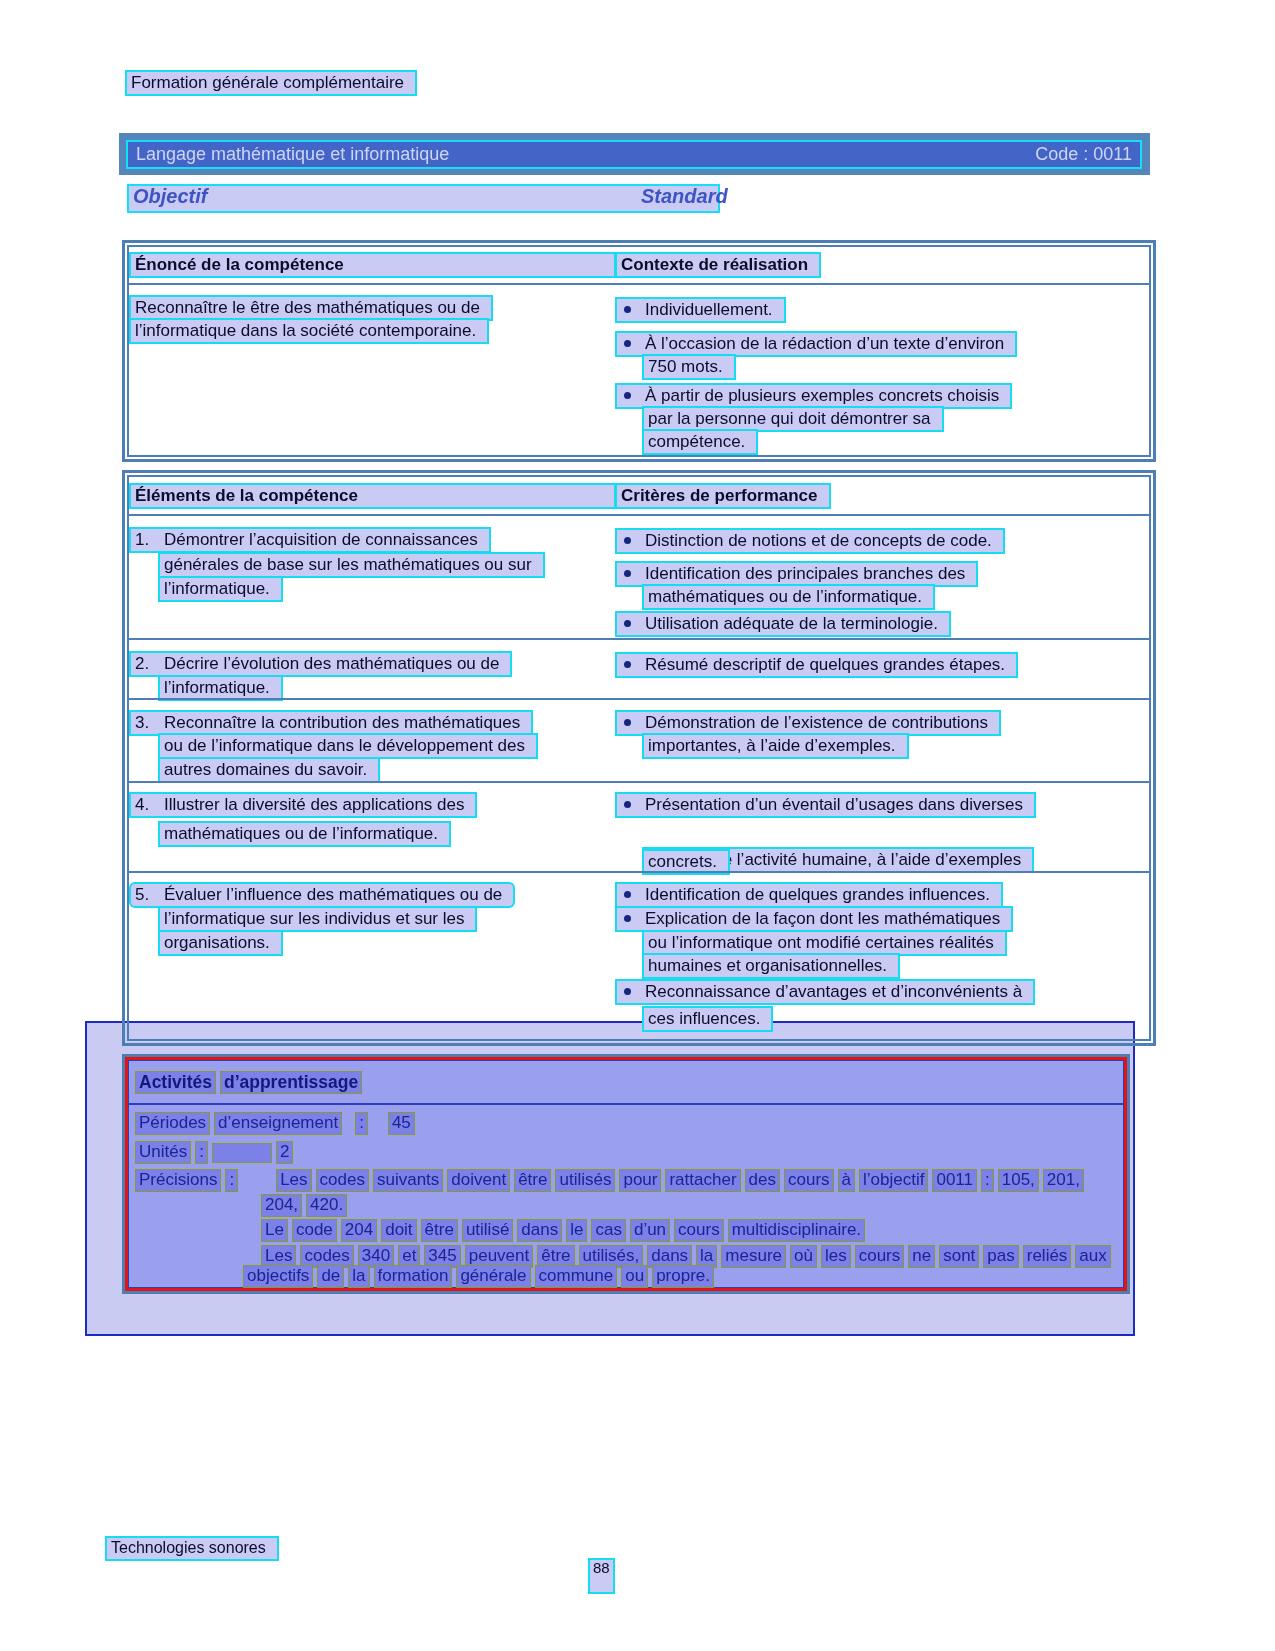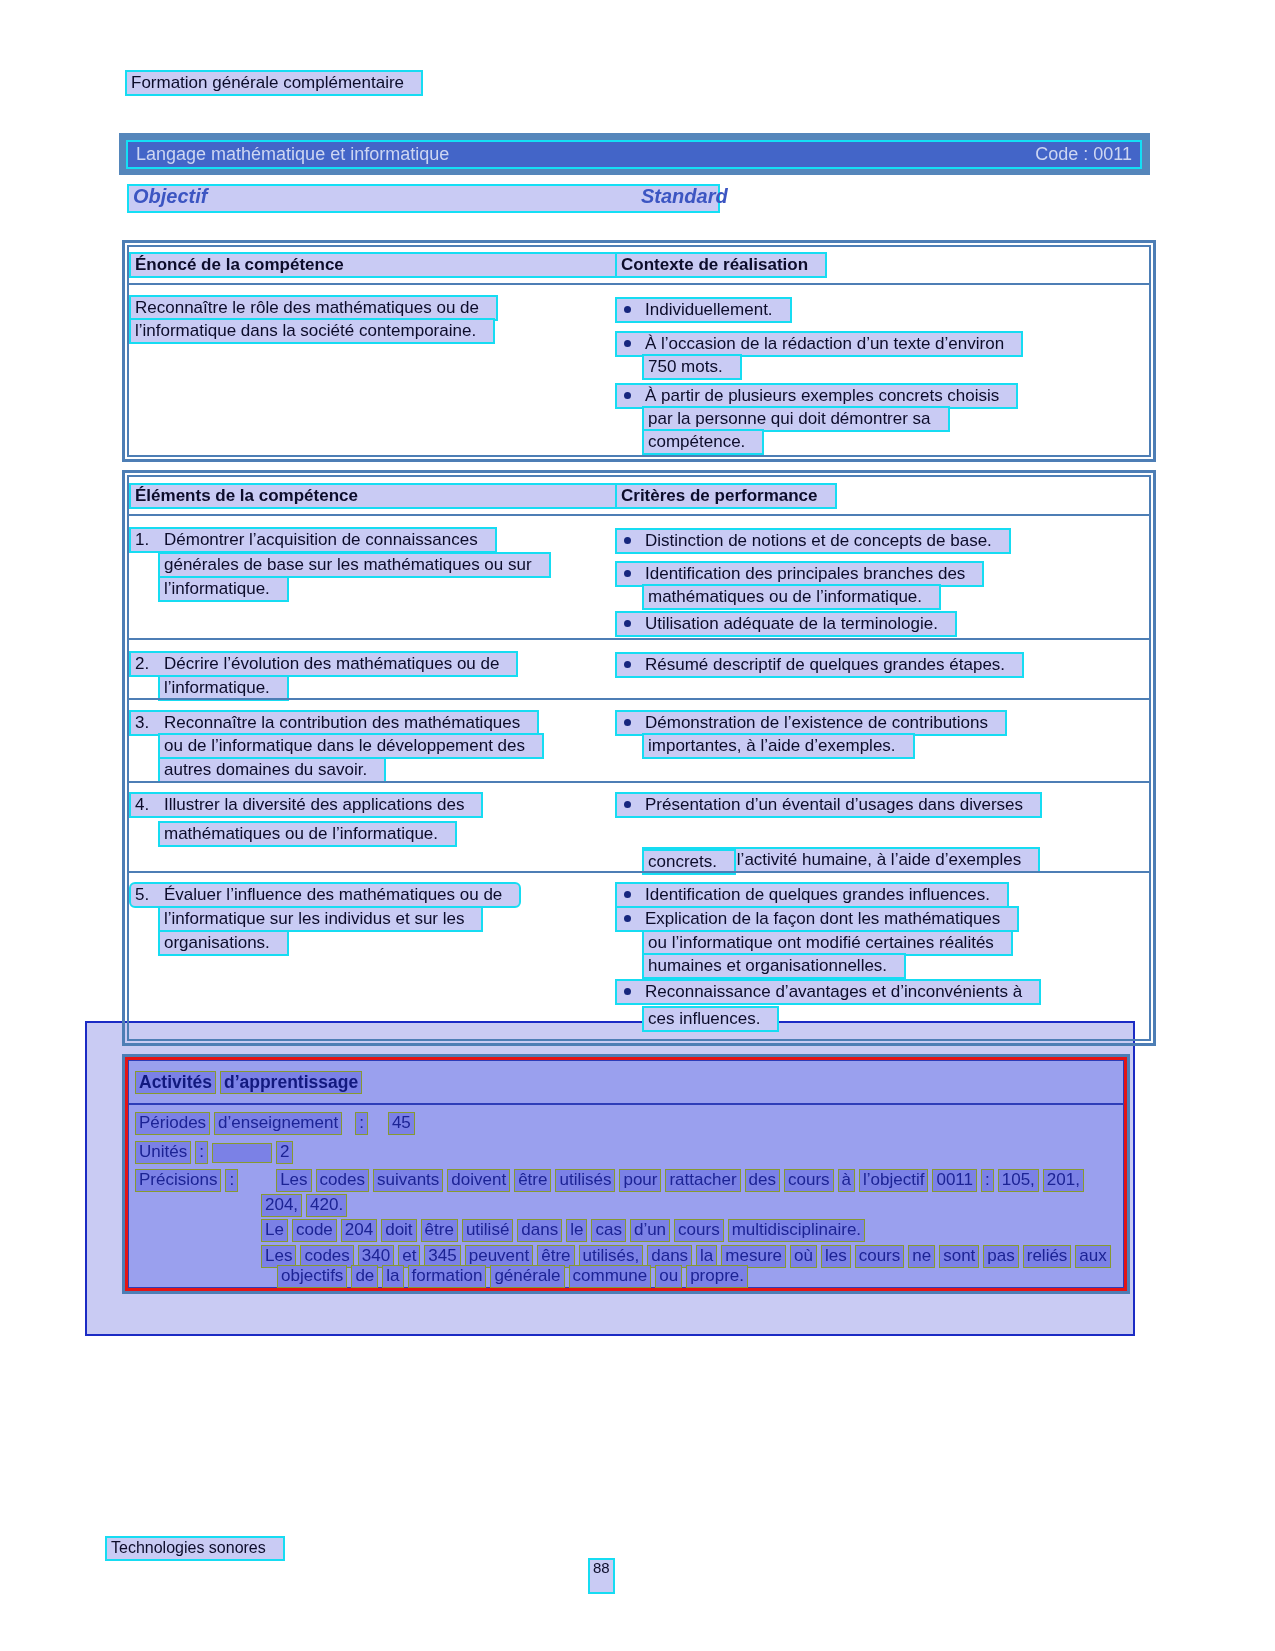--- a/index.html
+++ b/index.html
@@ -2,21 +2,21 @@
 <html><head>
 <meta charset="utf-8">
 <style>
   html,body{margin:0;padding:0;background:#ffffff;}
   #page{position:relative;width:1275px;height:1651px;background:#ffffff;overflow:hidden;
         font-family:"Liberation Sans","DejaVu Sans",sans-serif;}
 
   
   .hl{position:absolute;display:inline-block;white-space:nowrap;
       background:#c9cbf4;border:2px solid #16dcf2;
-      color:#0c0c2a;font-size:17px;line-height:1.12;padding:1px 17px 2px 4px;}
+      color:#0c0c2a;font-size:17px;line-height:1.12;padding:1px 11px 2px 4px;}
   .hl.bold{font-weight:bold;}
   .blt{display:inline-block;width:7px;height:7px;border-radius:50%;
        background:#16267e;margin:0 14px 2px 3px;vertical-align:middle;}
   .num{display:inline-block;width:29px;}
 
   
   .banner{position:absolute;left:119px;top:133px;width:1031px;height:42px;background:#5586bb;}
   .banner-line{position:absolute;left:7px;right:8px;top:7px;height:25px;
       background:#4365c8;border:2px solid #14dff5;display:flex;
       justify-content:space-between;align-items:center;padding:0 8px;
@@ -68,21 +68,21 @@
     <span style="left:512px;">Standard</span>
   </div>
 
   <div class="tbl" style="left:122px;top:240px;width:1028px;height:216px;">
     <div class="tbl-inner">
       <div class="hsep" style="top:36px;"></div>
 
       <span class="hl bold" style="left:0px;top:5px;width:468px;">Énoncé de la compétence</span>
       <span class="hl bold" style="left:486px;top:5px;">Contexte de réalisation</span>
 
-      <span class="hl" style="left:0px;top:48px;">Reconnaître le rôle des mathématiques ou de</span>
+      <span class="hl" style="left:0px;top:48px;">Reconnaître le être des mathématiques ou de</span>
       <span class="hl" style="left:0px;top:71px;">l’informatique dans la société contemporaine.</span>
 
       <span class="hl" style="left:486px;top:50px;"><i class="blt"></i><span>Individuellement.</span></span>
 
       <span class="hl" style="left:486px;top:84px;"><i class="blt"></i><span>À l’occasion de la rédaction d’un texte d’environ</span></span>
       <span class="hl" style="left:513px;top:107px;">750 mots.</span>
 
       <span class="hl" style="left:486px;top:136px;"><i class="blt"></i><span>À partir de plusieurs exemples concrets choisis</span></span>
       <span class="hl" style="left:513px;top:159px;">par la personne qui doit démontrer sa</span>
       <span class="hl" style="left:513px;top:182px;">compétence.</span>
@@ -94,21 +94,21 @@
   <div class="tbl" style="left:122px;top:470px;width:1028px;height:570px;">
     <div class="tbl-inner">
       <div class="hsep" style="top:37px;"></div>
 
       <span class="hl bold" style="left:0px;top:6px;width:468px;">Éléments de la compétence</span>
       <span class="hl bold" style="left:486px;top:6px;">Critères de performance</span>
 
       <span class="hl" style="left:0px;top:50px;"><span class="num">1.</span><span>Démontrer l’acquisition de connaissances</span></span>
       <span class="hl" style="left:29px;top:75px;">générales de base sur les mathématiques ou sur</span>
       <span class="hl" style="left:29px;top:99px;">l’informatique.</span>
-      <span class="hl" style="left:486px;top:51px;"><i class="blt"></i><span>Distinction de notions et de concepts de base.</span></span>
+      <span class="hl" style="left:486px;top:51px;"><i class="blt"></i><span>Distinction de notions et de concepts de code.</span></span>
       <span class="hl" style="left:486px;top:84px;"><i class="blt"></i><span>Identification des principales branches des</span></span>
       <span class="hl" style="left:513px;top:107px;">mathématiques ou de l’informatique.</span>
       <span class="hl" style="left:486px;top:134px;"><i class="blt"></i><span>Utilisation adéquate de la terminologie.</span></span>
 
       <div class="hsep" style="top:161px;"></div>
 
       <span class="hl" style="left:0px;top:174px;"><span class="num">2.</span><span>Décrire l’évolution des mathématiques ou de</span></span>
       <span class="hl" style="left:29px;top:198px;">l’informatique.</span>
       <span class="hl" style="left:486px;top:175px;"><i class="blt"></i><span>Résumé descriptif de quelques grandes étapes.</span></span>
 
@@ -155,19 +155,19 @@
     <div class="act-row" style="left:7px;top:81px;">
       <span class="wb">Unités</span><span class="wb">:</span><span class="wb" style="width:52px;height:17px;vertical-align:middle;"></span><span class="wb">2</span>
     </div>
 
     <div class="act-row" style="left:7px;top:109px;">
       <span class="wb">Précisions</span><span class="wb">:</span><span style="margin-left:34px;"><span class="wb">Les</span><span class="wb">codes</span><span class="wb">suivants</span><span class="wb">doivent</span><span class="wb">être</span><span class="wb">utilisés</span><span class="wb">pour</span><span class="wb">rattacher</span><span class="wb">des</span><span class="wb">cours</span><span class="wb">à</span><span class="wb">l’objectif</span><span class="wb">0011</span><span class="wb">:</span><span class="wb">105,</span><span class="wb">201,</span></span>
     </div>
     <div class="act-row" style="left:133px;top:134px;"><span class="wb">204,</span><span class="wb">420.</span></div>
     <div class="act-row" style="left:133px;top:159px;"><span class="wb">Le</span><span class="wb">code</span><span class="wb">204</span><span class="wb">doit</span><span class="wb">être</span><span class="wb">utilisé</span><span class="wb">dans</span><span class="wb">le</span><span class="wb">cas</span><span class="wb">d’un</span><span class="wb">cours</span><span class="wb">multidisciplinaire.</span></div>
     <div class="act-row" style="left:133px;top:185px;"><span class="wb">Les</span><span class="wb">codes</span><span class="wb">340</span><span class="wb">et</span><span class="wb">345</span><span class="wb">peuvent</span><span class="wb">être</span><span class="wb">utilisés,</span><span class="wb">dans</span><span class="wb">la</span><span class="wb">mesure</span><span class="wb">où</span><span class="wb">les</span><span class="wb">cours</span><span class="wb">ne</span><span class="wb">sont</span><span class="wb">pas</span><span class="wb">reliés</span><span class="wb">aux</span></div>
-    <div class="act-row" style="left:149px;top:205px;"><span class="wb">objectifs</span><span class="wb">de</span><span class="wb">la</span><span class="wb">formation</span><span class="wb">générale</span><span class="wb">commune</span><span class="wb">ou</span><span class="wb">propre.</span></div>
+    <div class="act-row" style="left:115px;top:205px;"><span class="wb">objectifs</span><span class="wb">de</span><span class="wb">la</span><span class="wb">formation</span><span class="wb">générale</span><span class="wb">commune</span><span class="wb">ou</span><span class="wb">propre.</span></div>
   </div>
 
   <span class="hl" style="left:105px;top:1536px;font-size:16px;">Technologies sonores</span>
   <span class="hl" style="left:588px;top:1558px;font-size:15px;padding:0 3px 15px;">88</span>
 
 </div>
 
 </body></html>

